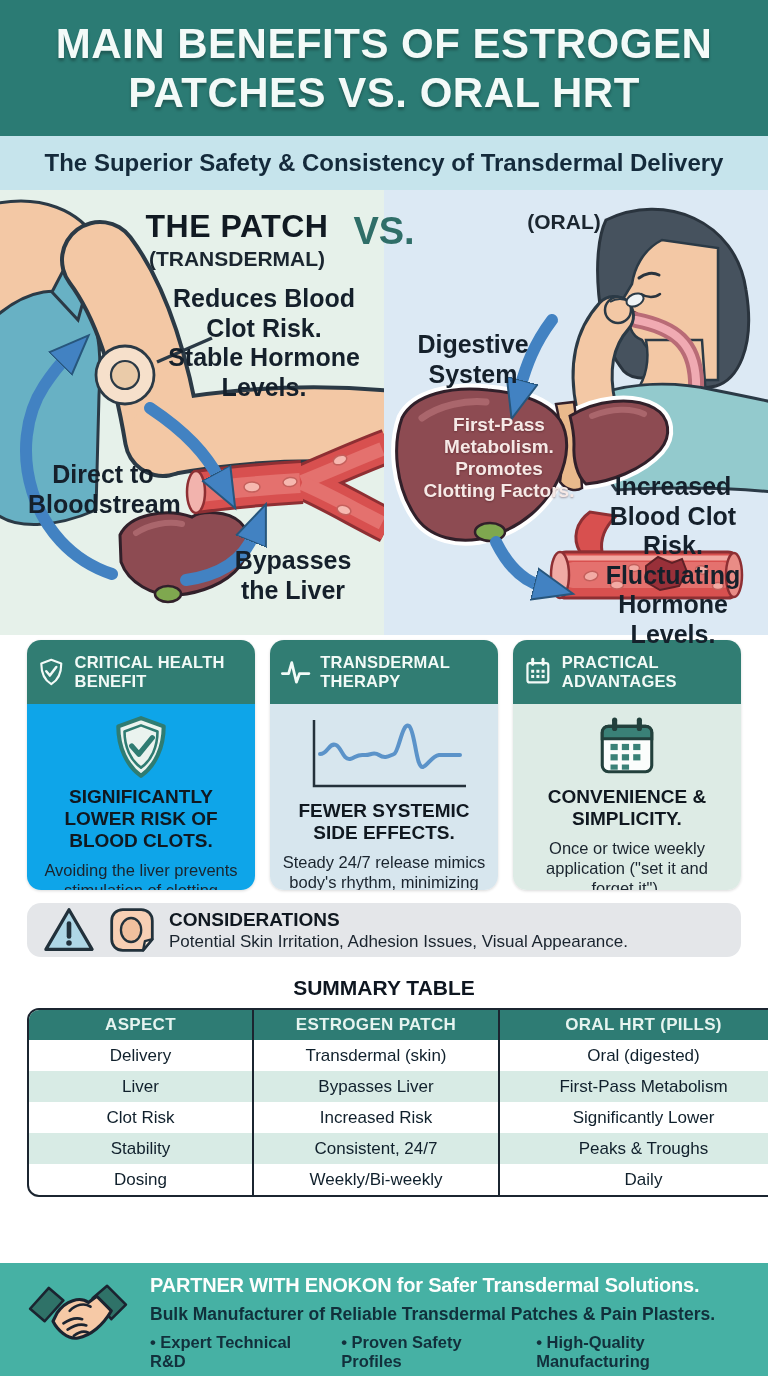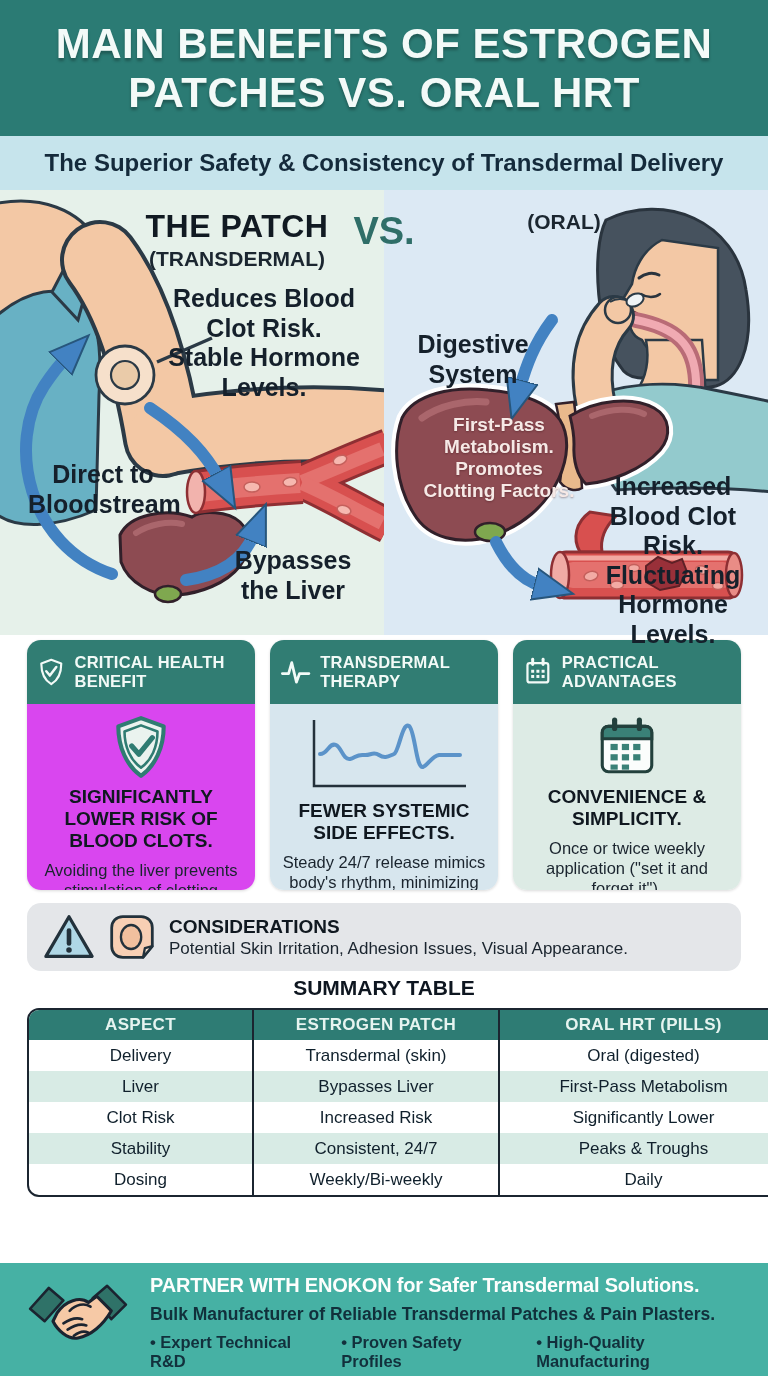--- a/index.html
+++ b/index.html
@@ -33,26 +33,26 @@
   .ill{position:absolute;left:0;top:0;width:384px;height:445px;}
 
   
   .cards{position:absolute;left:27px;top:640px;width:714px;height:250px;display:flex;gap:15px;}
   .card{flex:1;border-radius:14px;overflow:hidden;display:flex;flex-direction:column;
         box-shadow:0 1px 3px rgba(0,0,0,.15);}
   .card-head{background:#317D73;min-height:64px;display:flex;align-items:center;gap:9px;
              padding:8px 10px;}
   .card-head .ht{color:#F2FAF7;font-size:16.5px;font-weight:800;line-height:1.15;letter-spacing:.2px;}
   .card-body{flex:1;padding:10px 10px 8px;display:flex;flex-direction:column;align-items:center;}
-  .cb1{background:#d946ef;} .cb2{background:#D7E6EE;} .cb3{background:#DDEBE5;}
+  .cb1{background:#0ea5e9;} .cb2{background:#D7E6EE;} .cb3{background:#DDEBE5;}
   .card-title{font-size:19px;font-weight:800;color:#101820;text-align:center;line-height:1.15;margin-top:6px;}
   .card-para{font-size:16.5px;font-weight:500;color:#1A242E;text-align:center;line-height:1.22;margin-top:8px;}
 
   
-  .consider{position:absolute;left:27px;top:903px;width:714px;height:68px;background:#E4E6E9;
+  .consider{position:absolute;left:27px;top:903px;width:714px;height:54px;background:#E4E6E9;
             border-radius:14px;display:flex;align-items:center;padding:0 16px;gap:12px;}
   .consider-text .ct1{font-size:19px;font-weight:800;color:#101820;}
   .consider-text .ct2{font-size:17px;font-weight:500;color:#1A242E;margin-top:1px;}
 
   
   .sum-title{position:absolute;left:0;top:976px;width:768px;text-align:center;
              font-size:21px;font-weight:800;color:#0E1620;}
   .tbl{position:absolute;left:27px;top:1008px;width:762px;border:2.5px solid #1B2530;
        border-radius:12px;overflow:hidden;background:#fff;}
   .trow{display:grid;grid-template-columns:223px 246px 1fr;}

